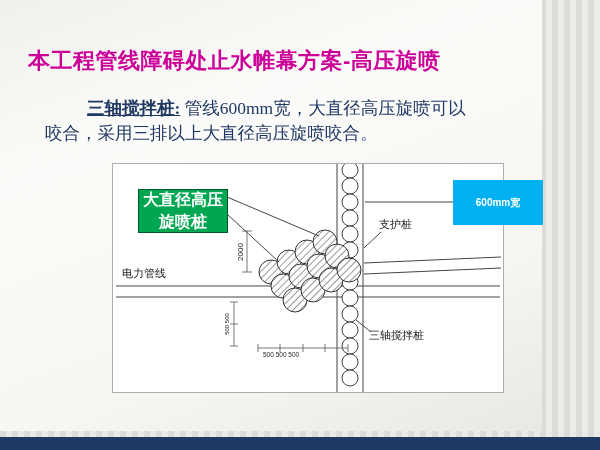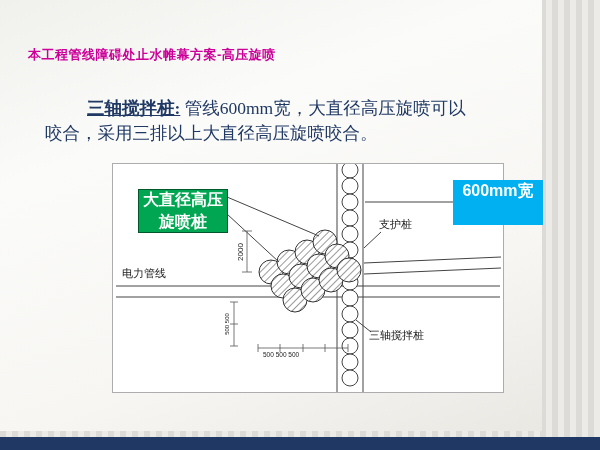--- a/index.html
+++ b/index.html
@@ -7,21 +7,21 @@
     width:600px; height:450px; position:relative; overflow:hidden;
     font-family:"Liberation Sans", sans-serif;
     background: repeating-linear-gradient(90deg, #dcdbd7 0px, #dcdbd7 6px, #ecebe7 6px, #ecebe7 12px);
   }
   .panel {
     position:absolute; left:0; top:0; width:542px; height:431px;
     background: linear-gradient(160deg, #f0f0ed 0%, #fbfbf9 30%, #f7f6f3 70%, #e9e8e3 100%);
   }
   .title {
     position:absolute; left:28px; top:46px; width:520px;
-    font-size:13px; font-weight:bold; color:#cc0099; letter-spacing:0.5px;
+    font-size:22px; font-weight:bold; color:#cc0099; letter-spacing:0.5px;
     font-family:"Liberation Sans", sans-serif;
   }
   .body-text {
     position:absolute; left:45px; top:96px; width:505px;
     font-size:17.5px; color:#1f3864; line-height:1.45;
     font-family:"Liberation Serif", serif;
   }
   .line-first { padding-left:42px; }
   .lead { font-weight:bold; text-decoration:underline; }
   .diagram-canvas {
@@ -31,22 +31,22 @@
   .diagram-canvas svg { display:block; }
   .green-box {
     position:absolute; left:138px; top:189px; width:88px; height:42px;
     background:#00a651; border:1px solid #00582b;
     color:#ffffff; font-size:16px; font-weight:bold; text-align:center;
     display:flex; flex-direction:column; justify-content:center; line-height:1.35;
   }
   .blue-box {
     position:absolute; left:453px; top:180px; width:90px; height:45px;
     background:#00b0f0;
-    color:#ffffff; font-size:16px; font-weight:bold; text-align:center;
-    display:flex; flex-direction:row; justify-content:center; line-height:1.35;
+    color:#ffffff; font-size:10px; font-weight:bold; text-align:center;
+    display:flex; flex-direction:column; justify-content:center; line-height:1.35;
   }
   .footer-bar {
     position:absolute; left:0; bottom:0; width:600px; height:13px;
     background:#1f3864;
   }
   svg text { font-family:"Liberation Sans", sans-serif; }
 </style>
 </head>
 <body>
 

